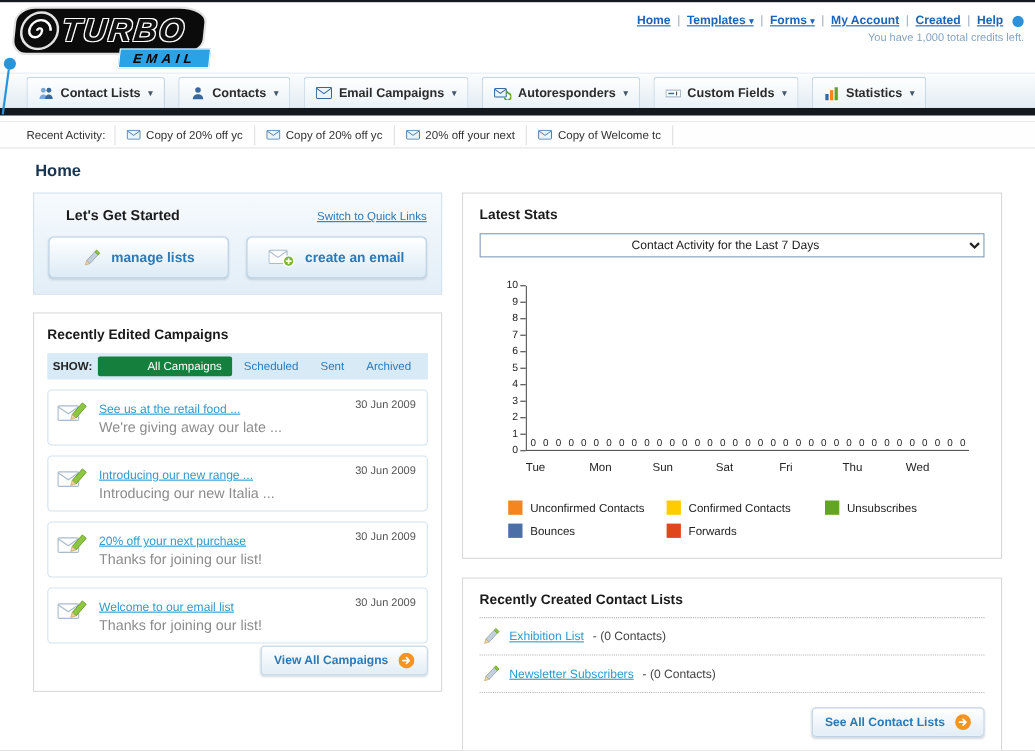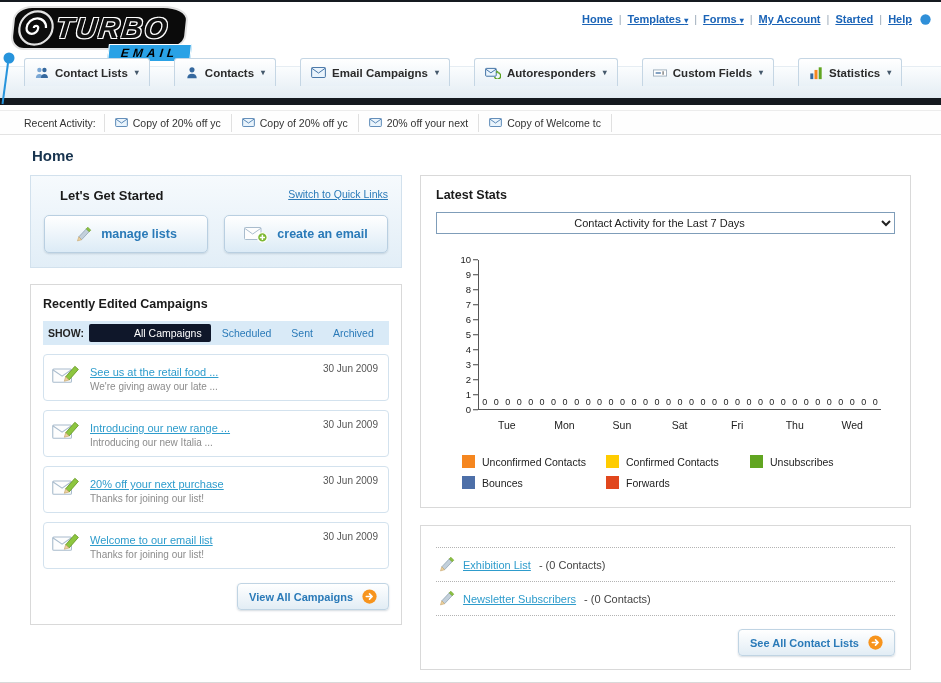--- a/index.html
+++ b/index.html
@@ -24,21 +24,21 @@
   .top-links { font-size: 11px; display: inline-flex; align-items: center; gap: 6px; }
   .toplink { color: #1b64b7; text-decoration: underline; font-weight: bold; }
   .tl-caret { font-size: 8px; color: #1b64b7; text-decoration: none; }
   .sep { color: #9aa9b8; }
   .help-badge { margin-left: 2px; }
   .session, .credits { font-size: 10px; color: #85a3c4; margin-top: 4px; }
   .credits { margin-top: 2px; }
 
   
   .nav-row { background: linear-gradient(#fbfdfe, #e3ecf3); border-top: 1px solid #e6edf3;
-             padding: 4px 0 12px 24px; display: flex; gap: 24px; height: 32px; align-items: flex-end; position: relative; z-index: 2; }
+             padding: 4px 0 0 24px; display: flex; gap: 12px; height: 32px; align-items: flex-end; position: relative; z-index: 2; }
   .nav-tab { display: inline-flex; align-items: center; gap: 6px; background: linear-gradient(#ffffff, #e9f1f7);
              border: 1px solid #c5d6e4; border-bottom: none; border-radius: 3px 3px 0 0; padding: 0 10px;
              font-size: 11.5px; font-weight: bold; color: #2b2b2b; height: 28px; cursor: pointer; }
   .nav-tab .caret { font-size: 8px; color: #44586b; margin-left: 1px; }
   .darkbar { height: 7px; background: #14191f; }
 
   
   .activity-bar { display: flex; align-items: center; height: 25px; margin-top: 5px;
                   border-top: 1px solid #ececec; border-bottom: 1px solid #e3e3e3; padding-left: 24px;
                   font-size: 10.5px; background: #fefefe; }
@@ -52,63 +52,63 @@
   .page-title { font-size: 15px; font-weight: bold; color: #18344f; margin: 12px 0 11px 32px; }
   .content { display: flex; gap: 18px; padding: 0 30px; align-items: flex-start; }
   .col-left { width: 372px; flex: none; }
   .col-right { flex: 1; min-width: 0; }
 
   .panel { background: #fff; border: 1px solid #d9d9d9; }
   .panel-title { font-size: 12.5px; font-weight: bold; color: #1a1a1a; }
 
   
   .panel-gs { background: linear-gradient(#f6fafd, #e2eef7); border: 1px solid #d2e1ed; padding: 12px 13px 14px; }
-  .gs-head { display: flex; justify-content: space-between; align-items: flex-start; padding-left: 16px; }
+  .gs-head { display: flex; justify-content: space-between; align-items: flex-end; padding-left: 16px; }
   .gs-title { font-size: 13px; font-weight: bold; color: #1a1a1a; }
   .gs-link { font-size: 10.5px; color: #2a7ab8; text-decoration: underline; }
   .gs-buttons { display: flex; gap: 16px; margin-top: 12px; }
   .gs-btn { flex: 1; height: 38px; display: inline-flex; align-items: center; justify-content: center; gap: 9px;
             background: linear-gradient(#ffffff, #dcebf6); border: 1px solid #b9cfe1; border-radius: 5px;
             font-family: inherit; font-size: 12.5px; font-weight: bold; color: #2a7ab8; cursor: pointer;
             box-shadow: 0 1px 2px rgba(40,70,100,.18); }
 
   
   .panel-camp { margin-top: 16px; padding: 12px 12px 14px; }
   .show-bar { margin-top: 10px; background: #d9eaf7; display: flex; align-items: center; padding: 3px 5px;
               font-size: 10.5px; }
   .show-label { font-weight: bold; color: #222; margin-right: 5px; }
   .filters { display: inline-flex; gap: 2px; }
   .filter { color: #2a7ab8; text-decoration: none; padding: 3px 9px; border-radius: 2px; }
-  .filter.active { background: #0f172a; color: #fff; padding-left: 45px; }
+  .filter.active { background: #15803d; color: #fff; padding-left: 45px; }
   .camp-row { position: relative; display: flex; gap: 9px; align-items: flex-start;
               border: 1px solid #d3e2ee; border-radius: 4px; margin-top: 9px; padding: 7px 9px 8px 8px; cursor: pointer; }
   .camp-icon { margin-top: 1px; }
   .camp-title { display: inline-block; font-size: 11px; color: #2e9ccc; text-decoration: underline; margin-bottom: 3px; }
-  .camp-sub { font-size: 10px; color: #8c8c8c; }
+  .camp-sub { font-size: 13px; color: #8c8c8c; }
   .camp-date { position: absolute; right: 10px; top: 8px; font-size: 10px; color: #555; }
-  .view-all-row { display: flex; justify-content: flex-end; margin-top: 14px; }
+  .view-all-row { display: flex; justify-content: flex-end; margin-top: 2px; }
   .btn { display: inline-flex; align-items: center; gap: 9px; background: linear-gradient(#ffffff, #e2edf5);
          border: 1px solid #c0d4e3; border-radius: 4px; padding: 5px 11px; font-family: inherit;
          font-size: 11px; font-weight: bold; color: #2a7ab8; cursor: pointer; box-shadow: 0 1px 2px rgba(40,70,100,.2); }
 
   
   .panel-stats { padding: 12px 15px 14px; }
   .stats-select { width: 100%; margin-top: 10px; height: 22px; font-size: 11px; font-family: inherit;
                   color: #222; border: 1px solid #7f9db9; background: #fff; text-align: center; }
   .chart { display: flex; margin-top: 26px; padding: 0 14px 0 18px; }
   .y-axis { position: relative; width: 24px; height: 150px; flex: none; }
   .ytick { position: absolute; right: 0; transform: translateY(-50%); display: flex; align-items: center; gap: 2px;
            font-size: 9.5px; color: #222; line-height: 1; }
   .ytick i { display: block; width: 5px; height: 1px; background: #444; }
   .plot-wrap { flex: 1; min-width: 0; }
   .plot { position: relative; height: 150px; border-left: 1px solid #555; border-bottom: 1px solid #555; }
   .zero-row { position: absolute; left: 0; right: 0; bottom: 2px; display: flex; }
   .zero-group { flex: 1; text-align: center; font-size: 9px; color: #222; word-spacing: 4px; }
   .x-labels { display: flex; margin-top: 9px; }
-  .x-label { flex: 1; text-align: center; font-size: 10.5px; color: #222; }
+  .x-label { flex: 1; font-size: 10.5px; color: #222; }
   .legend { margin: 24px 0 4px 26px; display: flex; flex-wrap: wrap; row-gap: 8px; }
   .legend-item { width: 144px; display: flex; align-items: center; gap: 7px; font-size: 10.5px; color: #222; }
   .swatch { width: 13px; height: 13px; flex: none; display: inline-block; }
 
   
   .panel-lists { margin-top: 17px; padding: 12px 15px 13px; }
   .lists-body { margin-top: 9px; }
   .list-item { display: flex; align-items: center; gap: 8px; padding: 8px 2px; border-top: 1px dotted #b3b3b3; font-size: 11px; }
   .list-item:last-child { border-bottom: 1px dotted #b3b3b3; }
   .list-name { color: #2e9ccc; text-decoration: underline; }
@@ -145,29 +145,30 @@
     <div class="top-right">
       <div class="top-links">
           <a href="#" class="toplink">Home</a>
           <span class="sep">|</span>
           <a href="#" class="toplink">Templates <span class="tl-caret">▾</span></a>
           <span class="sep">|</span>
           <a href="#" class="toplink">Forms <span class="tl-caret">▾</span></a>
           <span class="sep">|</span>
           <a href="#" class="toplink">My Account</a>
           <span class="sep">|</span>
-          <a href="#" class="toplink">Started</a>
+          <a href="#" class="toplink">Created</a>
           <span class="sep">|</span>
           <a href="#" class="toplink">Help</a>
           <span class="icon help-badge">
             <svg viewBox="0 0 12 12" width="11" height="11">
               <circle cx="6" cy="6" r="5.6" fill="#2f8fd8"></circle>
             </svg>
           </span>
         </div>
+      <div class="credits">You have 1,000 total credits left.</div>
     </div>
   </header>
 
   <nav class="nav-row">
       <div class="nav-tab">
         <span class="icon ">
           <svg viewBox="0 0 16 16" width="14" height="14">
             <circle cx="5" cy="4.6" r="2.5" fill="#7aa7d4"></circle>
             <path d="M1 13.6c0-2.9 1.8-4.6 4-4.6s4 1.7 4 4.6z" fill="#7aa7d4"></path>
             <circle cx="10.8" cy="4.6" r="2.5" fill="#35689e"></circle>
@@ -481,20 +482,21 @@
               <span>Bounces</span>
             </div>
             <div class="legend-item">
               <span class="swatch" style="background:#E1471D"></span>
               <span>Forwards</span>
             </div>
           </div>
       </section>
 
       <section class="panel panel-lists">
+        <div class="panel-title">Recently Created Contact Lists</div>
         <div class="lists-body">
             <div class="list-item">
               <span class="icon list-icon">
                 <svg viewBox="0 0 18 18" width="17" height="17">
                   <path d="M4 11.5 12 3l3 3-8 8.5z" fill="#c3d0db" stroke="#8fa3b3" stroke-width="0.8"></path>
                   <path d="M12 3l1.6-1.6 3 3L15 6z" fill="#8dc63f" stroke="#6b9b2a" stroke-width="0.8"></path>
                   <path d="M4 11.5l3 3-4.4 1.3z" fill="#edd3a1" stroke="#c4a369" stroke-width="0.6"></path>
                 </svg>
               </span>
               <a href="#" class="list-name">Exhibition List</a>

